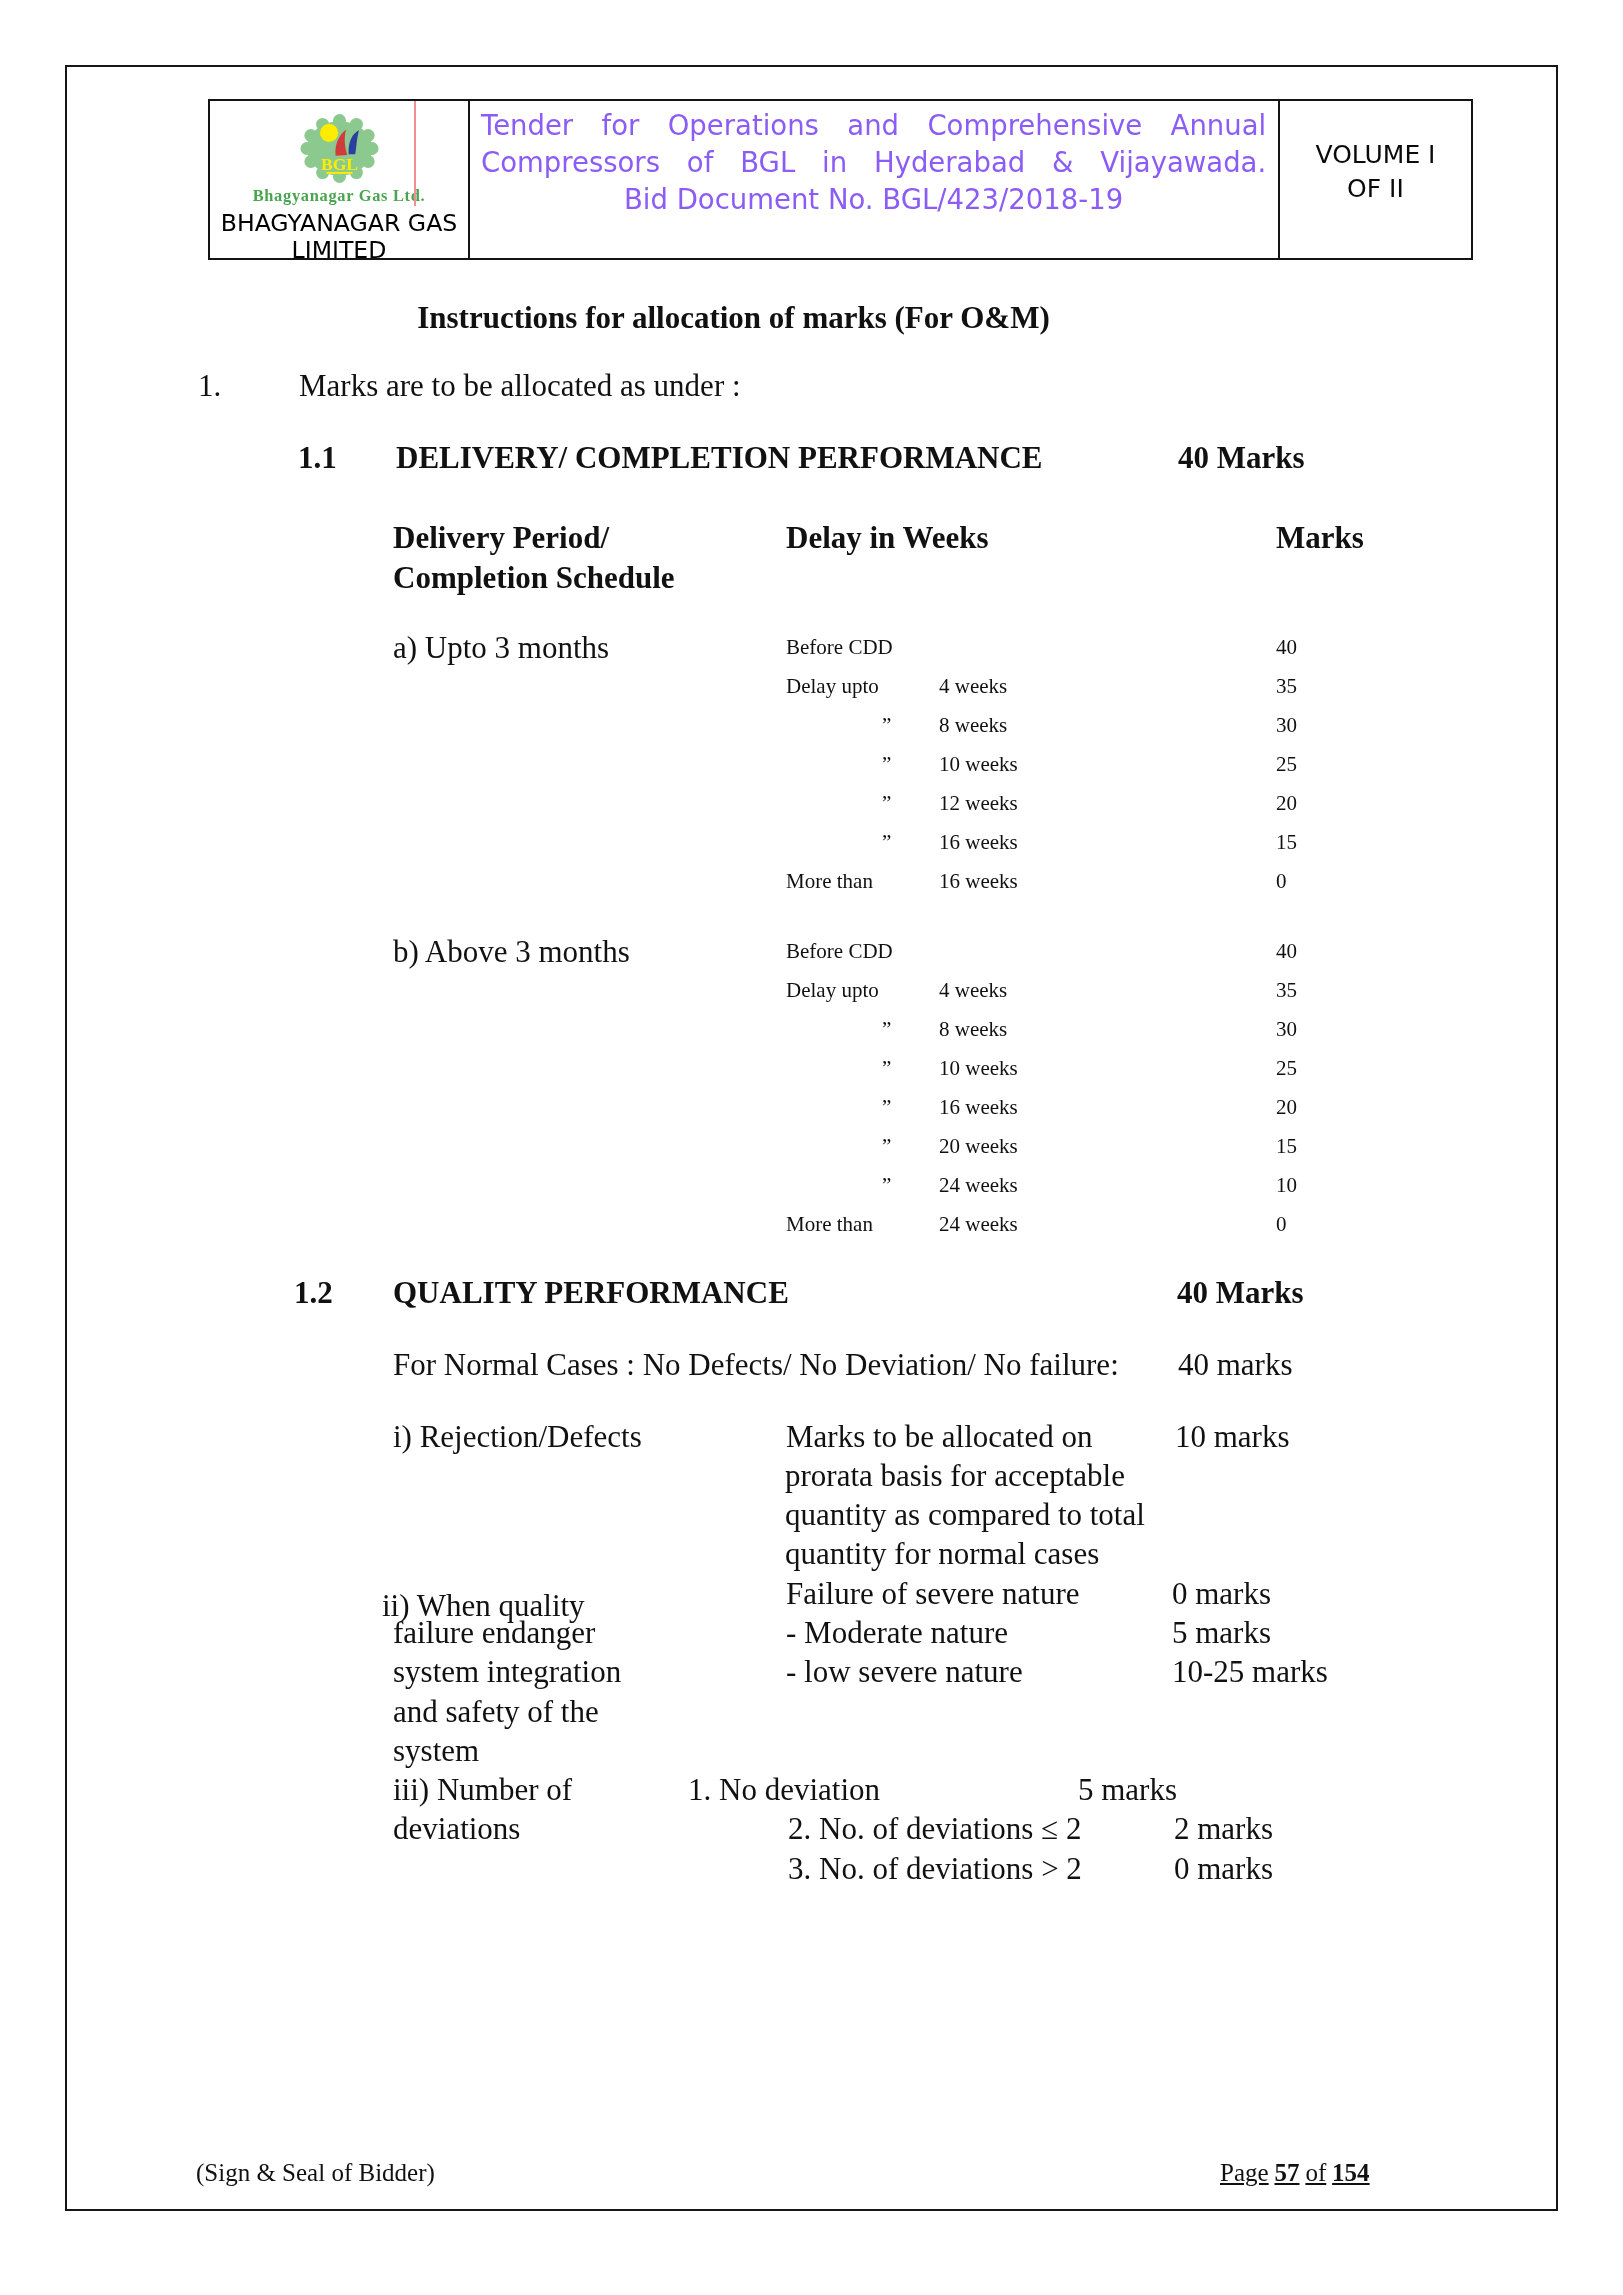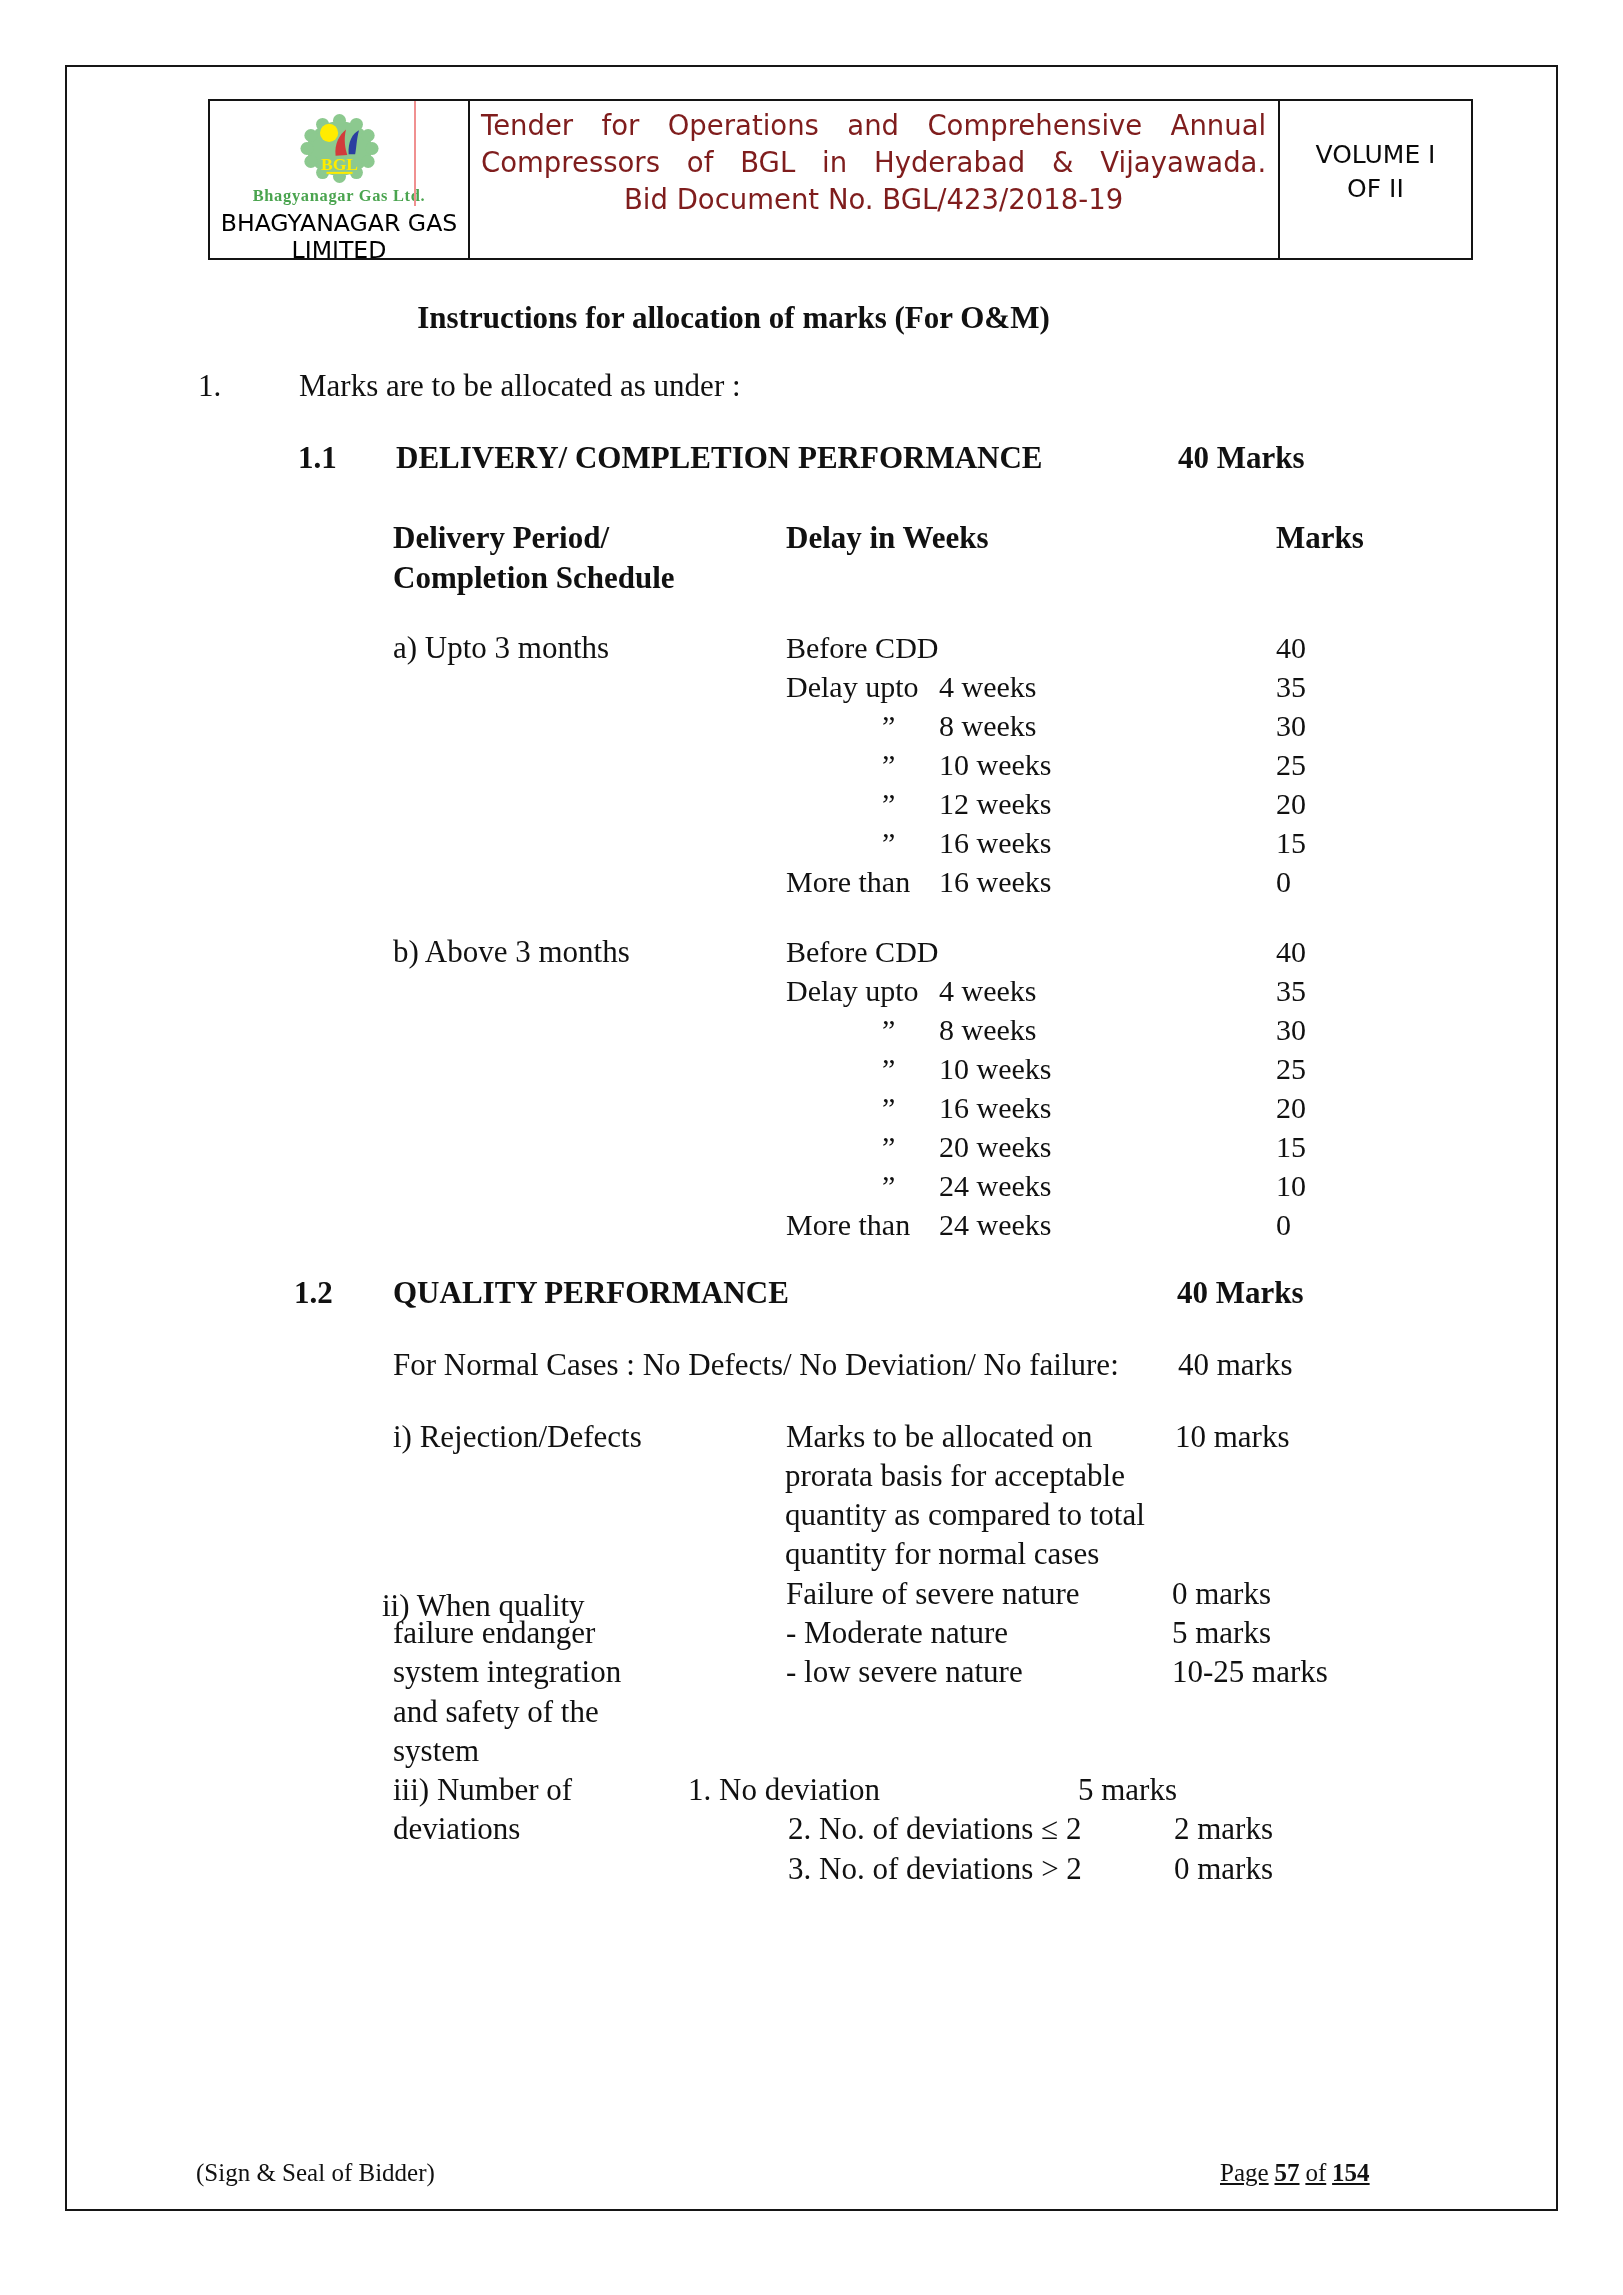--- a/index.html
+++ b/index.html
@@ -20,21 +20,21 @@
     left:208px; top:99px; width:1265px; height:161px;
     border:2.6px solid #141414; box-sizing:border-box; display:flex;
     font-family:"DejaVu Sans", sans-serif;
   }
   .cell-logo {
     width:260px; flex:0 0 auto; border-right:2.6px solid #141414; box-sizing:border-box;
     position:relative; display:flex; flex-direction:column; align-items:center;
   }
   .cell-title {
     width:810px; flex:0 0 auto; border-right:2.6px solid #141414; box-sizing:border-box;
-    padding:5.9px 11.8px 0 11px; font-size:27.5px; line-height:37px; color:#7f1d1d;
+    padding:5.9px 11.8px 0 11px; font-size:27.5px; line-height:37px; color:#8b5cf6;
   }
   .cell-volume {
     flex:1 1 auto; display:flex; flex-direction:column; justify-content:center;
     align-items:center; font-size:25px; line-height:34px; color:#0a0a0a; padding-bottom:15px;
   }
   .jline { text-align:justify; text-align-last:justify; white-space:nowrap; }
   .cline { text-align:center; }
   .logo-wrap { margin-top:13px; width:81px; height:69px; }
   .logo-tagline {
     margin-top:2.6px; font-family:"Liberation Serif", serif; font-weight:bold;
@@ -47,21 +47,21 @@
   .line { position:absolute; white-space:nowrap; font-size:31px; line-height:39px; height:39px; }
   .line > span { position:absolute; top:0; white-space:nowrap; }
   .b { font-weight:bold; }
   .doc-title { left:0; top:298px; width:1467px; text-align:center; font-weight:bold; }
 
   
   .dhead  { left:393px; top:518px; width:1047px; }
   .dhead2 { left:393px; top:558px; width:1047px; }
   .dgroup { position:absolute; left:393px; width:1060px; }
   .dgroup .glabel { position:absolute; left:0; top:0; font-size:31px; line-height:39px; white-space:nowrap; }
-  .drow { position:relative; height:39px; font-size:30px; line-height:39px; }
+  .drow { position:relative; height:39px; font-size:21px; line-height:39px; }
   .drow > span { position:absolute; top:0; white-space:nowrap; }
   .rp1 { left:393px; }
   .rq  { left:489px; }
   .rp2 { left:546px; }
   .rm  { left:883px; }
   .hc1 { left:0; }  .hc2 { left:393px; }  .hc3 { left:883px; }
 
   
   .qrow { position:relative; height:39px; font-size:31px; line-height:39px; }
   .qrow > span { position:absolute; top:0; white-space:nowrap; }

